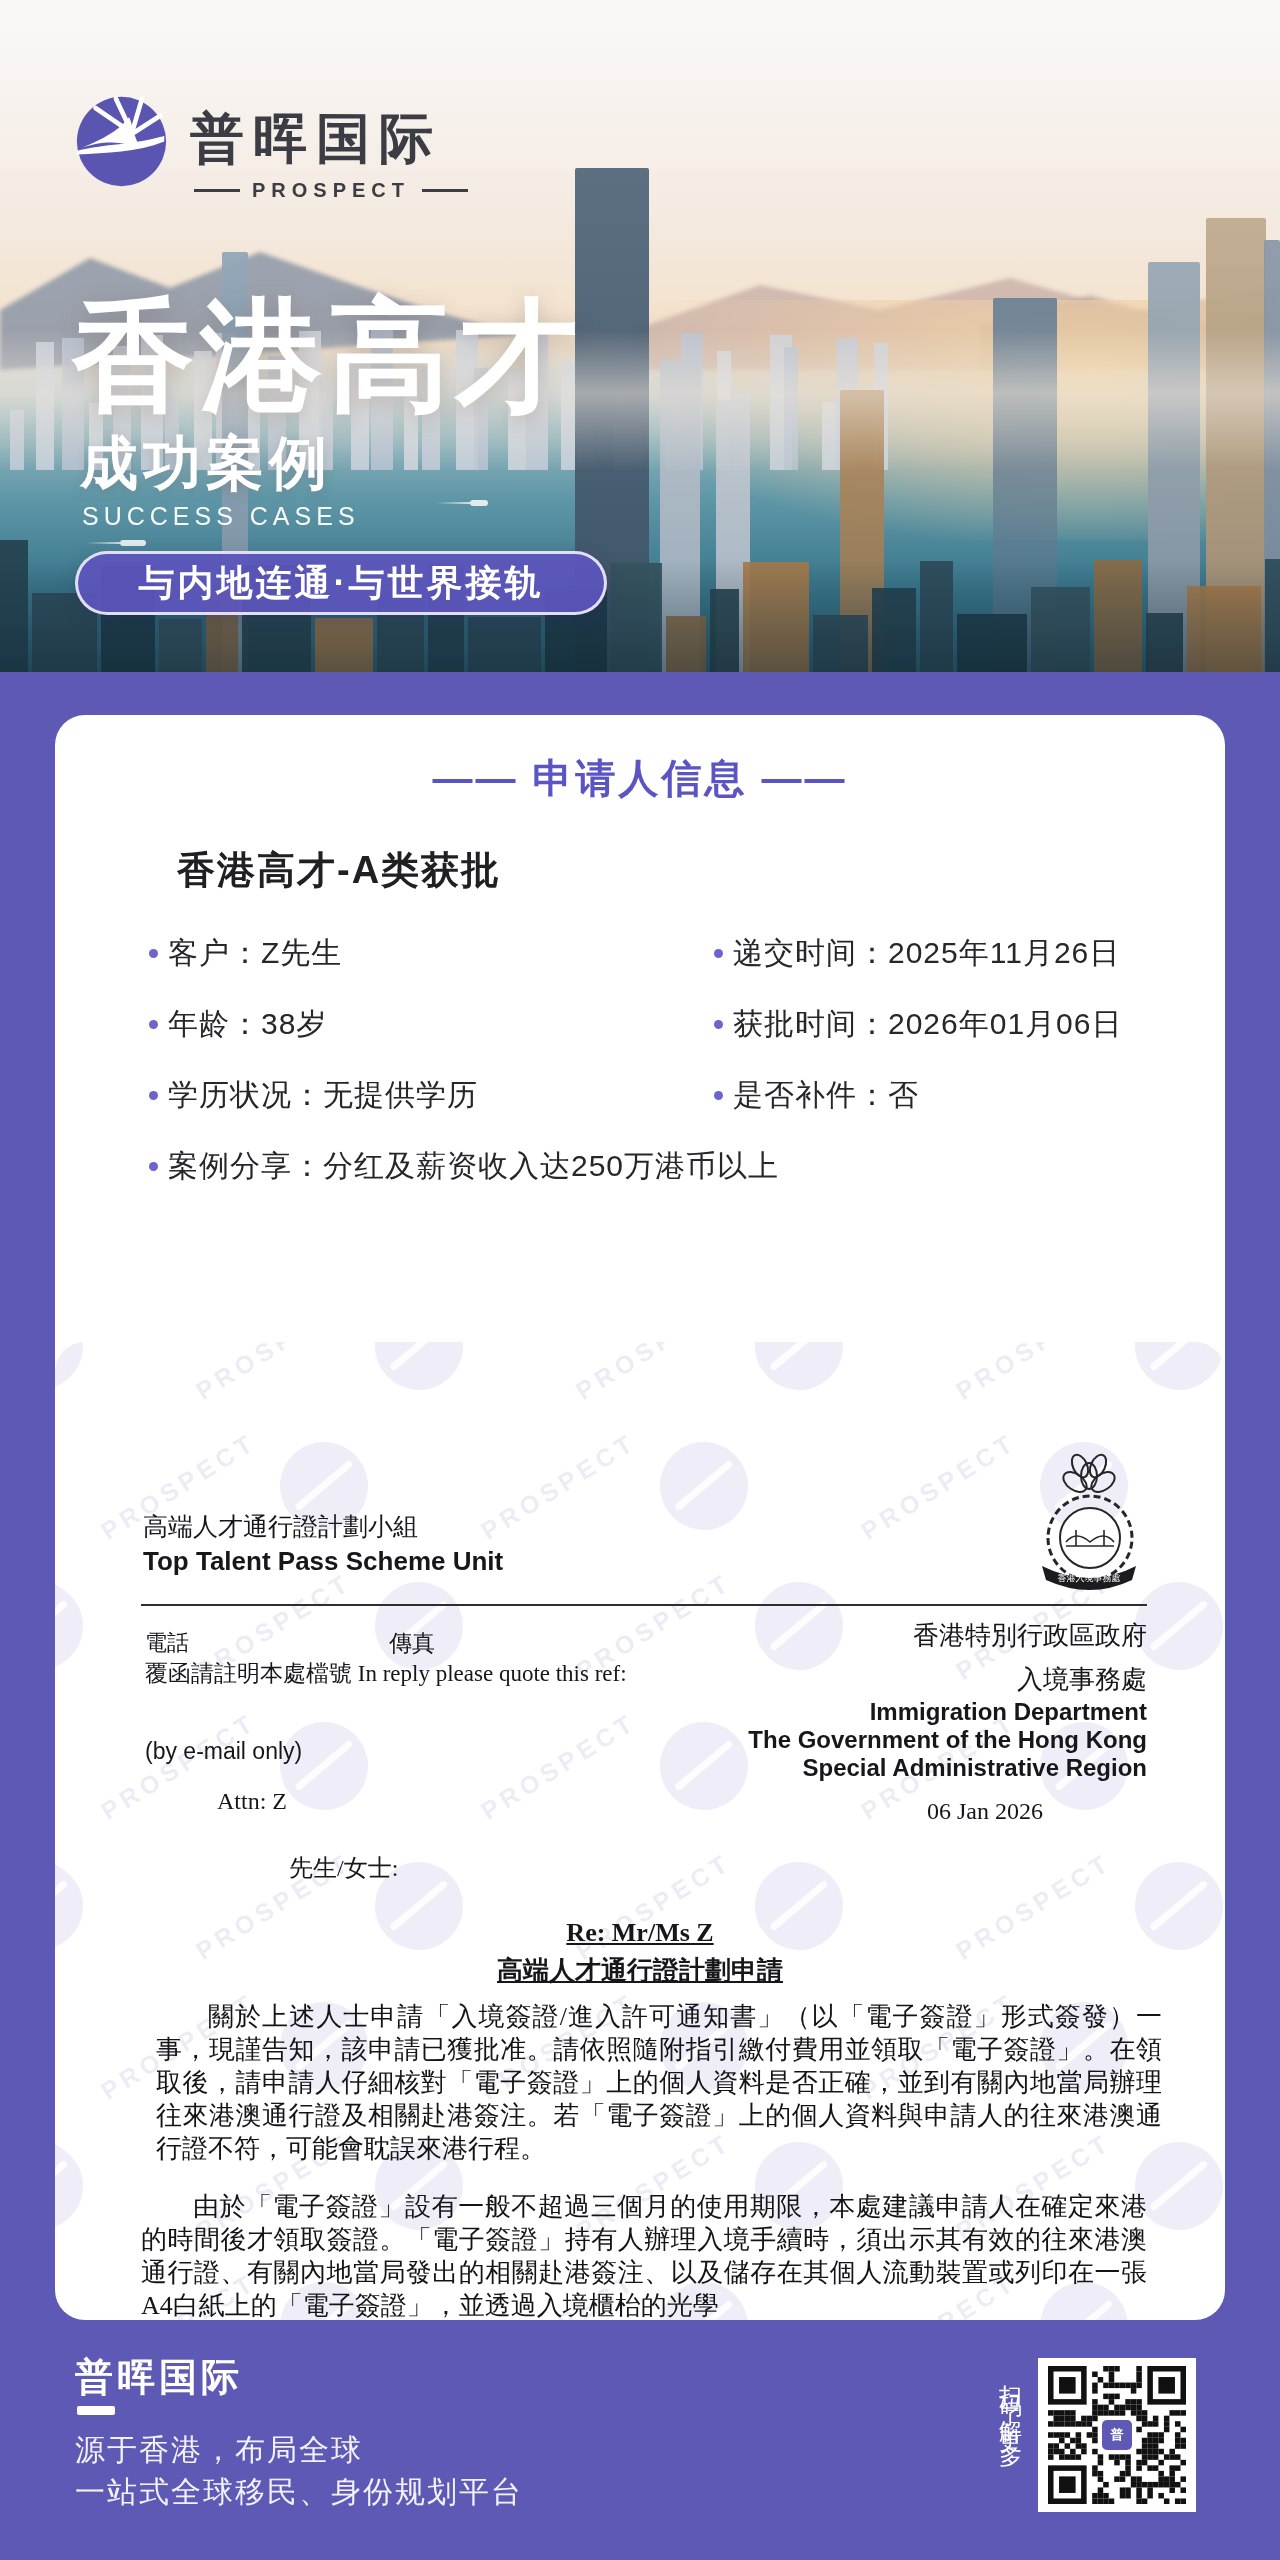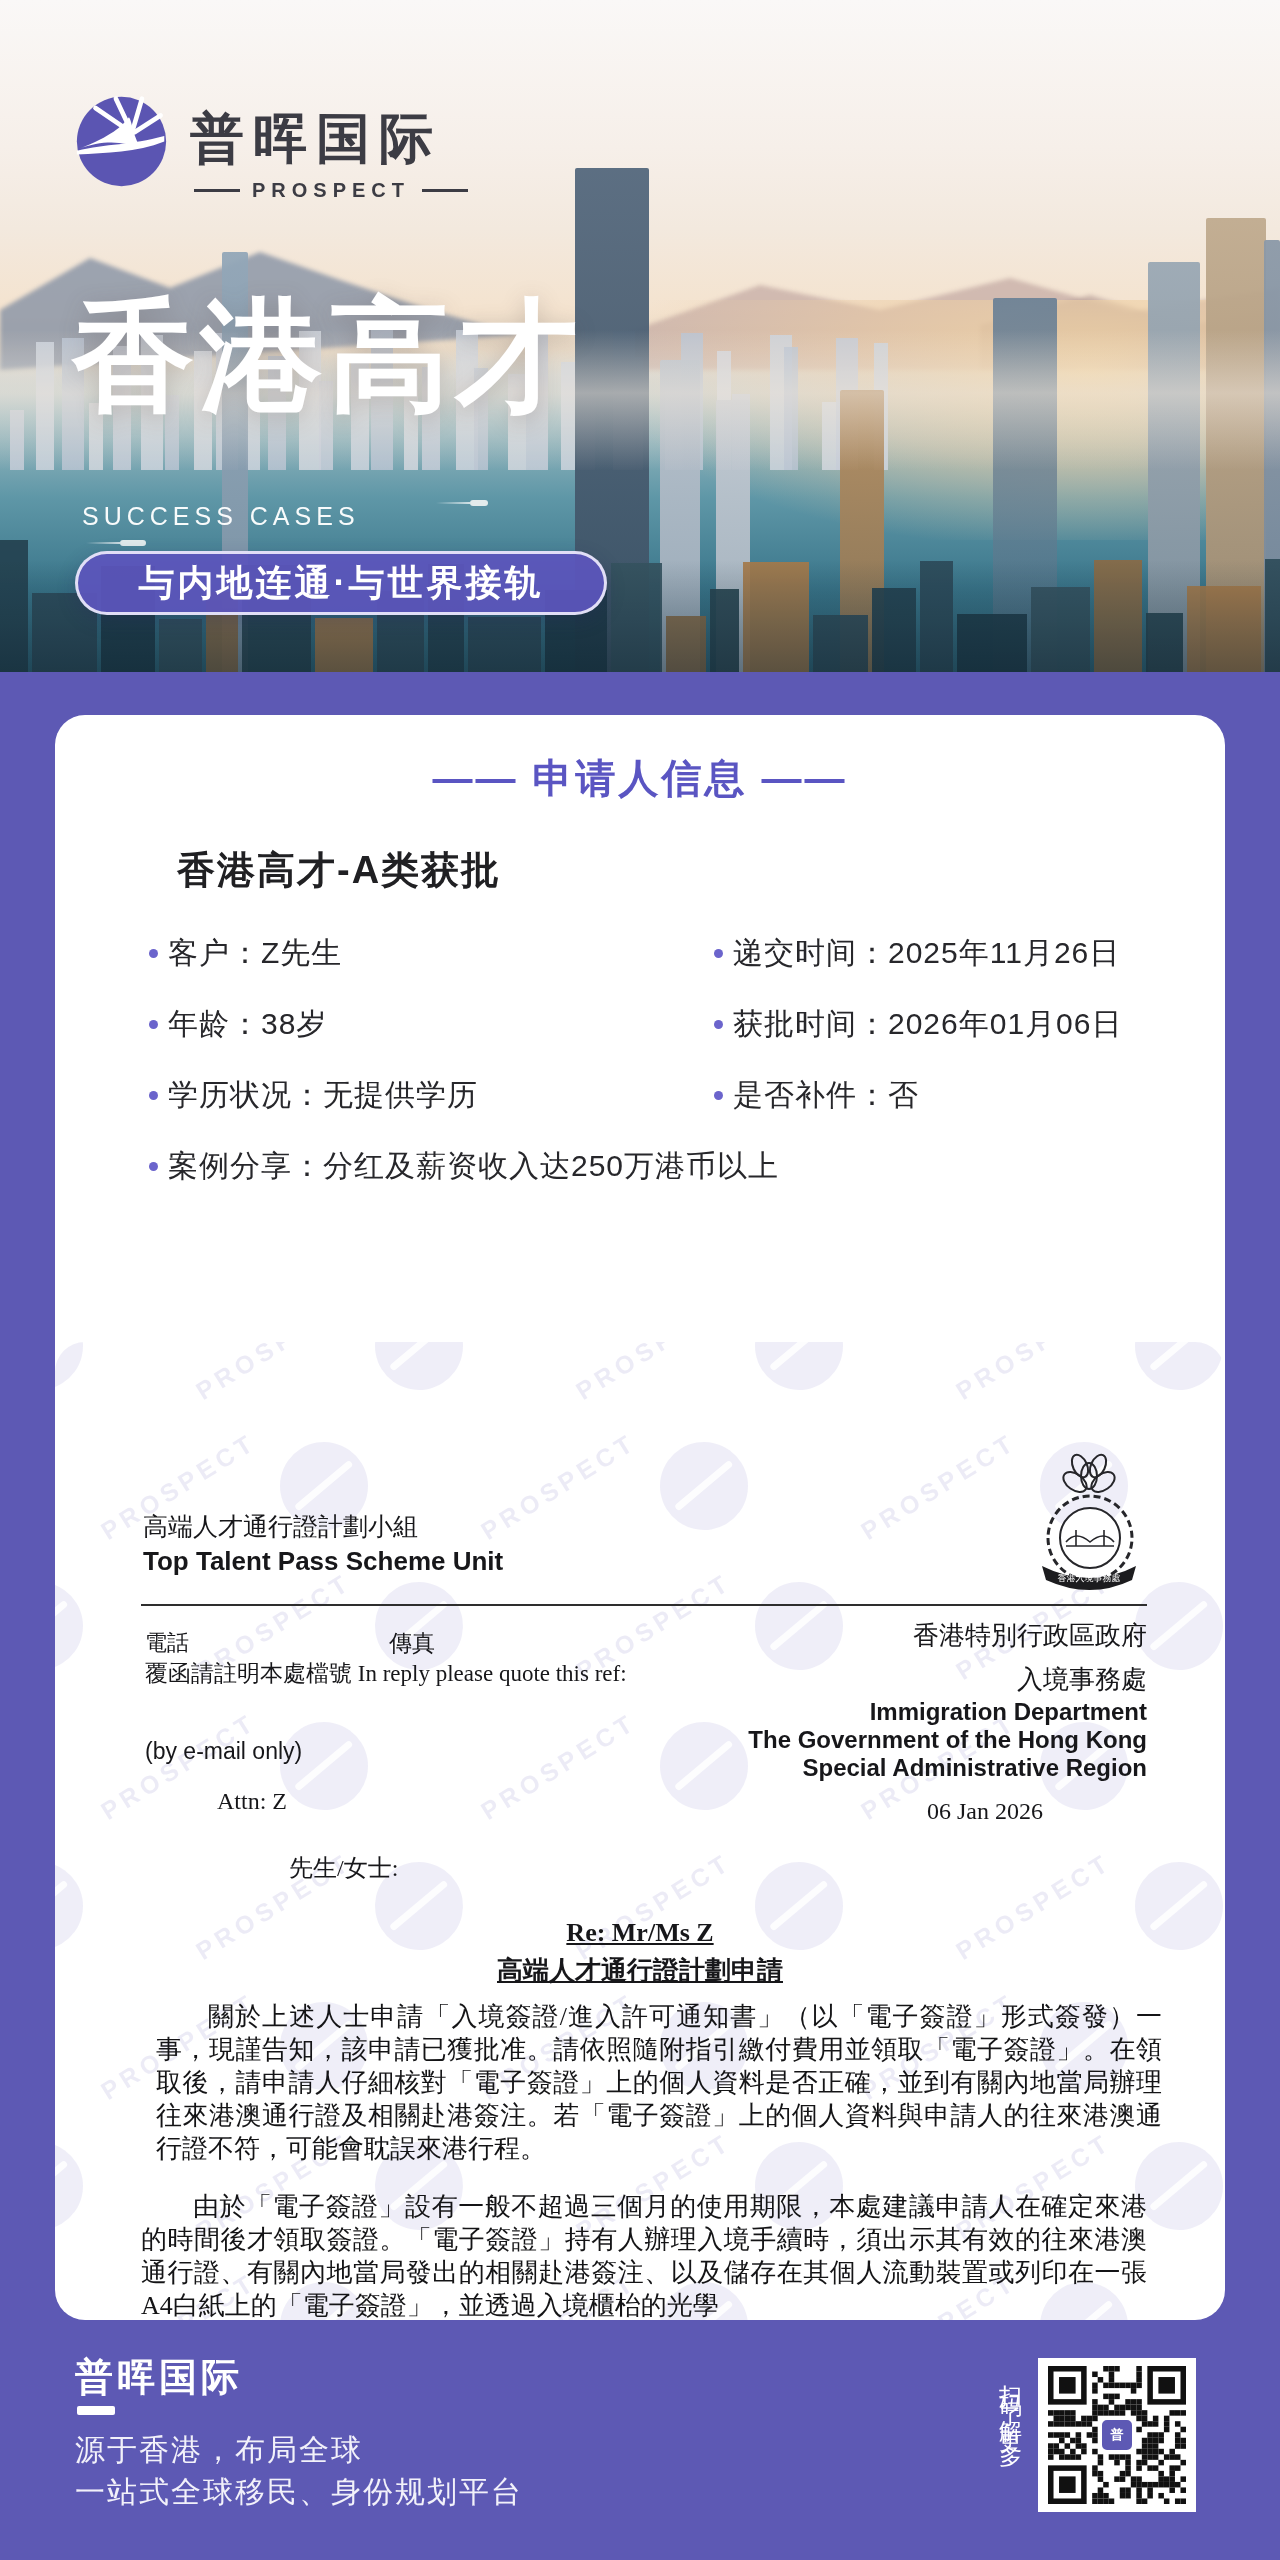--- a/index.html
+++ b/index.html
@@ -198,20 +198,21 @@
         <div class="brand-cn">普晖国际</div>
         <div class="brand-en-row">
           <span class="dash"></span>
           <span class="brand-en">PROSPECT</span>
           <span class="dash"></span>
         </div>
       </div>
     </div>
 
     <div class="hero-title">香港高才</div>
+    <div class="hero-sub">成功案例</div>
     <div class="hero-sub-en">SUCCESS CASES</div>
     <div class="hero-pill">与内地连通·与世界接轨</div>
   </section>
 
   <section class="card card1">
     <h2 class="card-h2" style="top:36px;">—— 申请人信息 ——</h2>
     <h3 class="case-title">香港高才-A类获批</h3>
 
     <div class="brow bl rowy1"><span class="dot"></span><span>客户：Z先生</span></div>
     <div class="brow br rowy1"><span class="dot"></span><span>递交时间：2025年11月26日</span></div>

